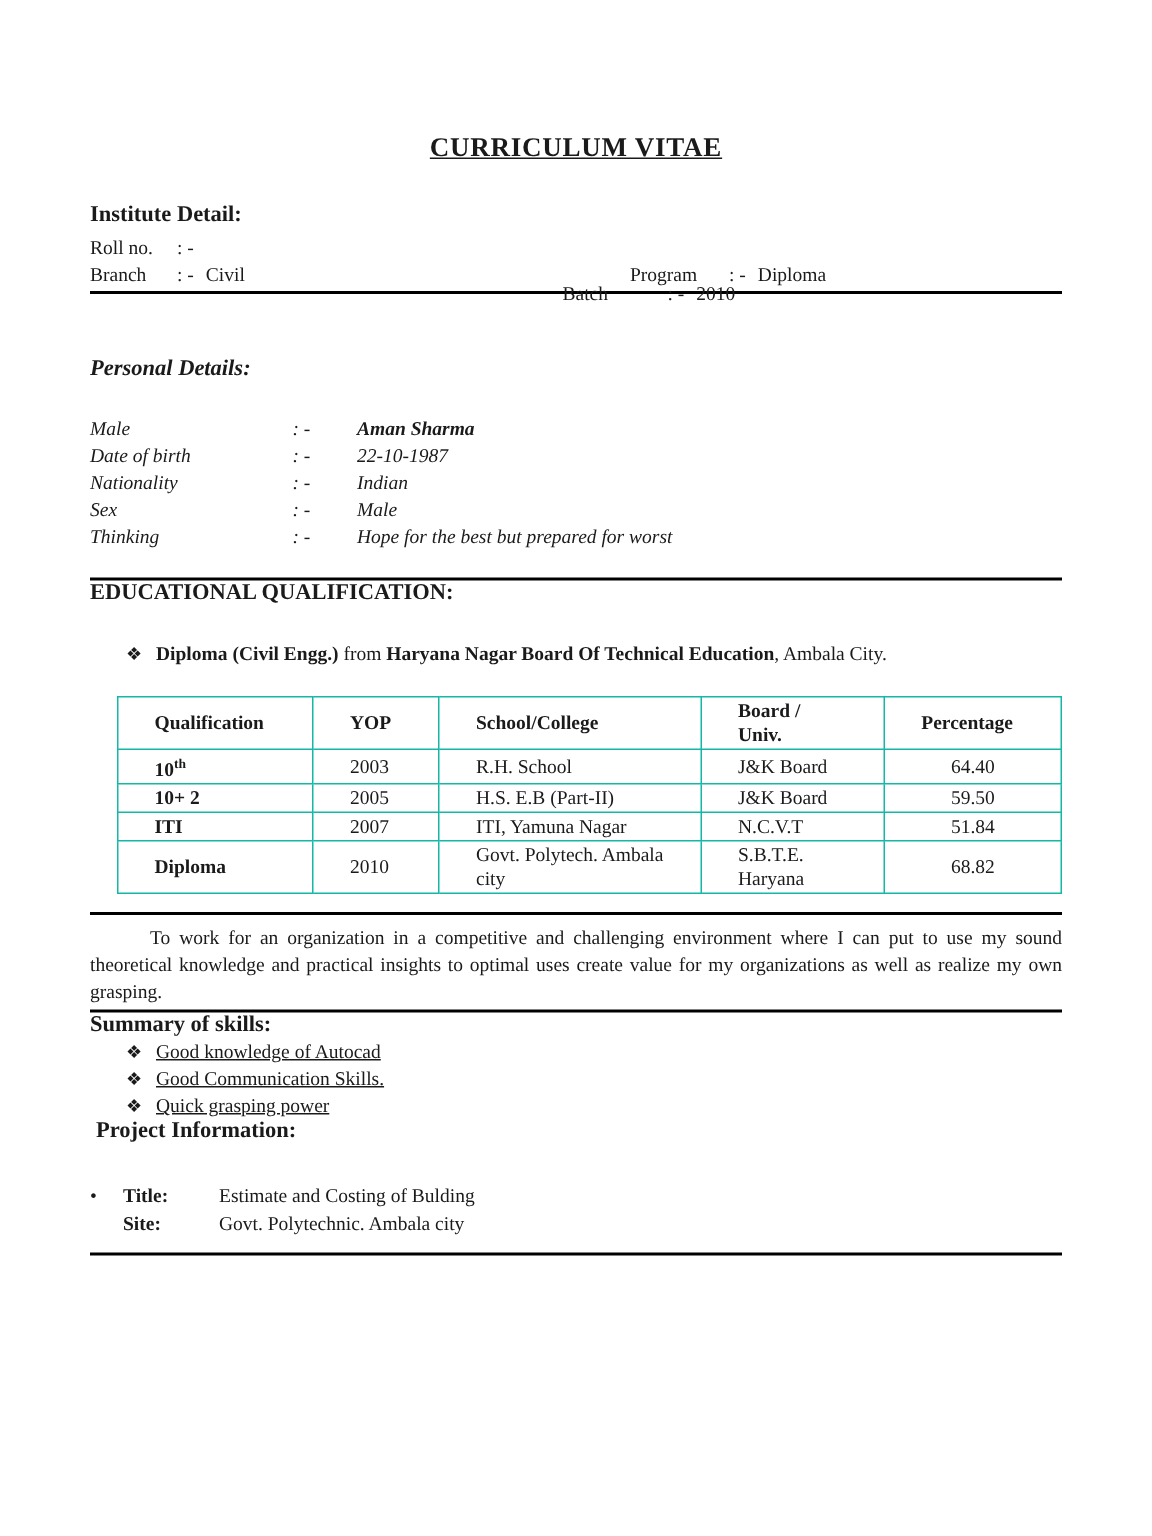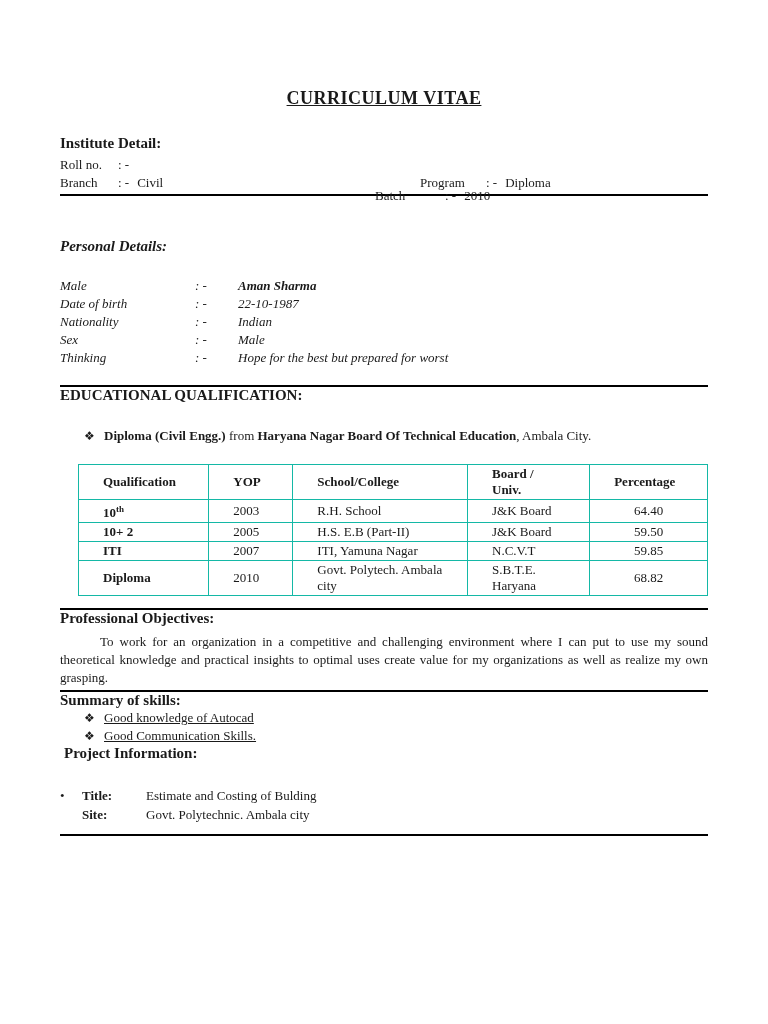--- a/index.html
+++ b/index.html
@@ -207,48 +207,50 @@
           <td>2005</td>
           <td>H.S. E.B (Part-II)</td>
           <td>J&amp;K Board</td>
           <td class="pct">59.50</td>
         </tr>
         <tr>
           <td class="b">ITI</td>
           <td>2007</td>
           <td>ITI, Yamuna Nagar</td>
           <td>N.C.V.T</td>
-          <td class="pct">59.85</td>
+          <td class="pct">51.84</td>
         </tr>
         <tr>
           <td class="b">Diploma</td>
           <td>2010</td>
           <td>Govt. Polytech.  Ambala city</td>
           <td>S.B.T.E. Haryana</td>
           <td class="pct">68.82</td>
         </tr>
       </tbody>
     </table>
     <hr class="rule rule-table">
   </section>
 
   <section>
-    <h2 class="sec sec-obj">Professional Objectives:</h2>
     <p class="obj-text">To work for an organization in a competitive and challenging environment where I can put to use my sound theoretical knowledge and practical insights to optimal uses create value for my organizations as well as realize my own grasping.</p>
     <hr class="rule rule-obj">
   </section>
 
   <section>
     <h2 class="sec sec-skills">Summary of skills:</h2>
     <div class="skill-list">
       <div class="skill-item">
         <span class="diamond">❖</span><span>Good knowledge of Autocad</span>
       </div>
       <div class="skill-item">
         <span class="diamond">❖</span><span>Good Communication Skills.</span>
+      </div>
+      <div class="skill-item">
+        <span class="diamond">❖</span><span>Quick grasping power</span>
       </div>
     </div>
   </section>
 
   <section>
     <h2 class="sec sec-project">Project Information:</h2>
     <div class="project-rows">
       <div class="proj-row">
         <span>•</span>
         <span class="b">Title:</span>

